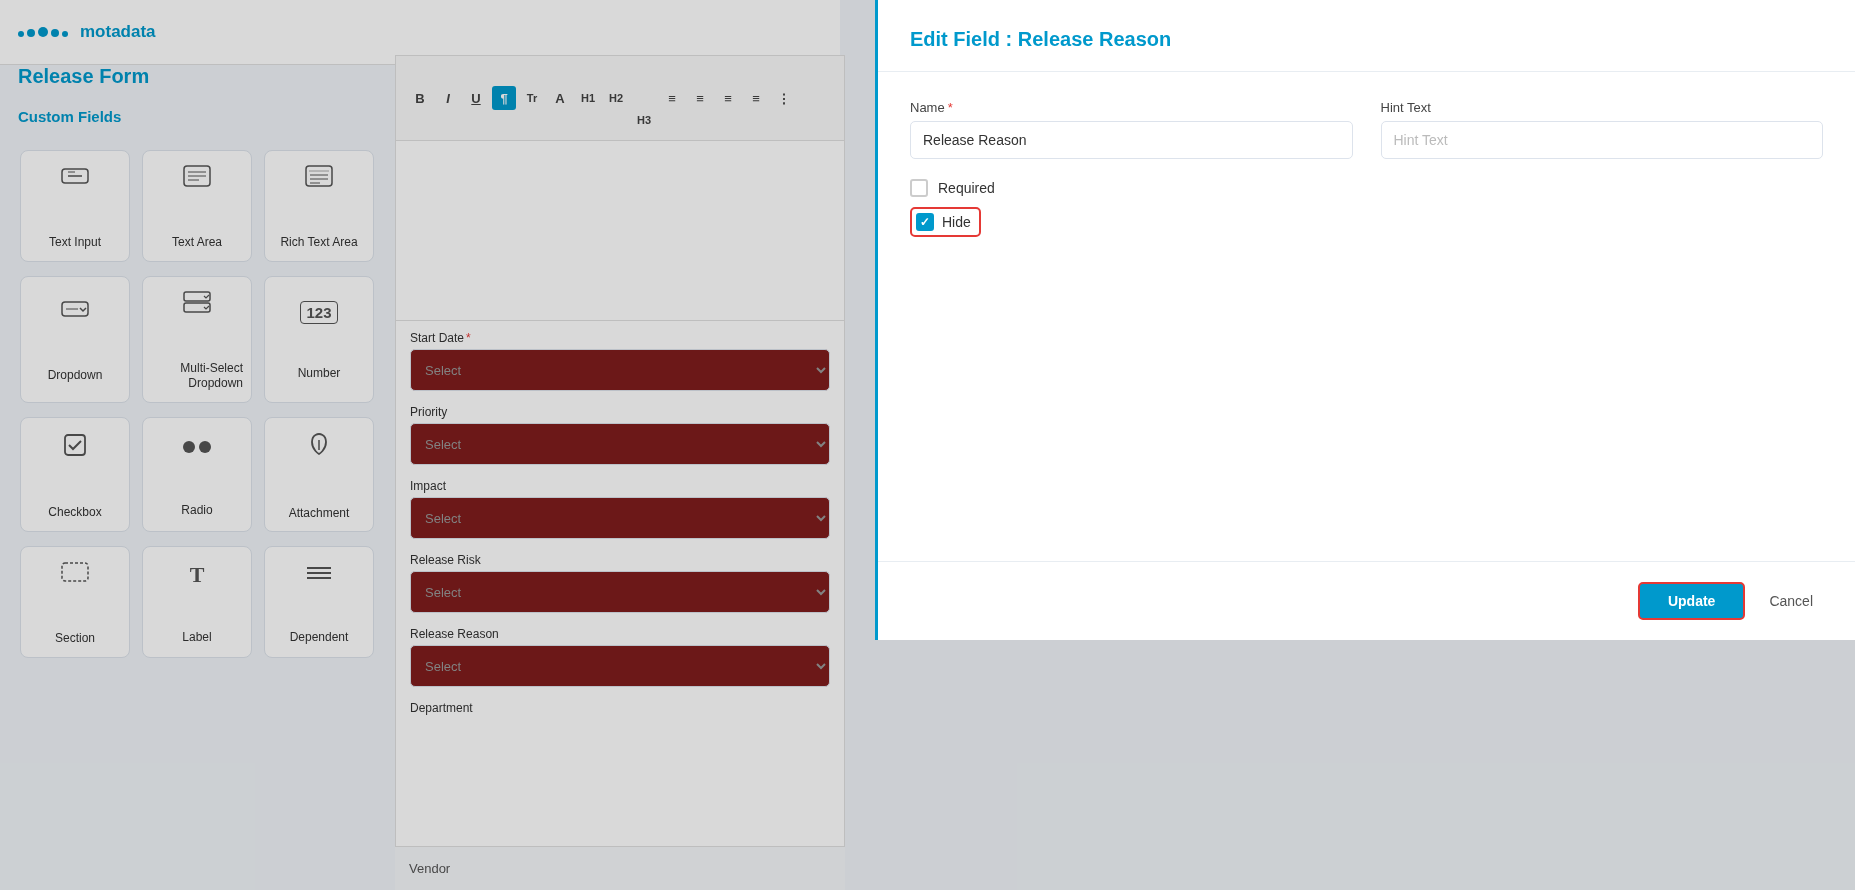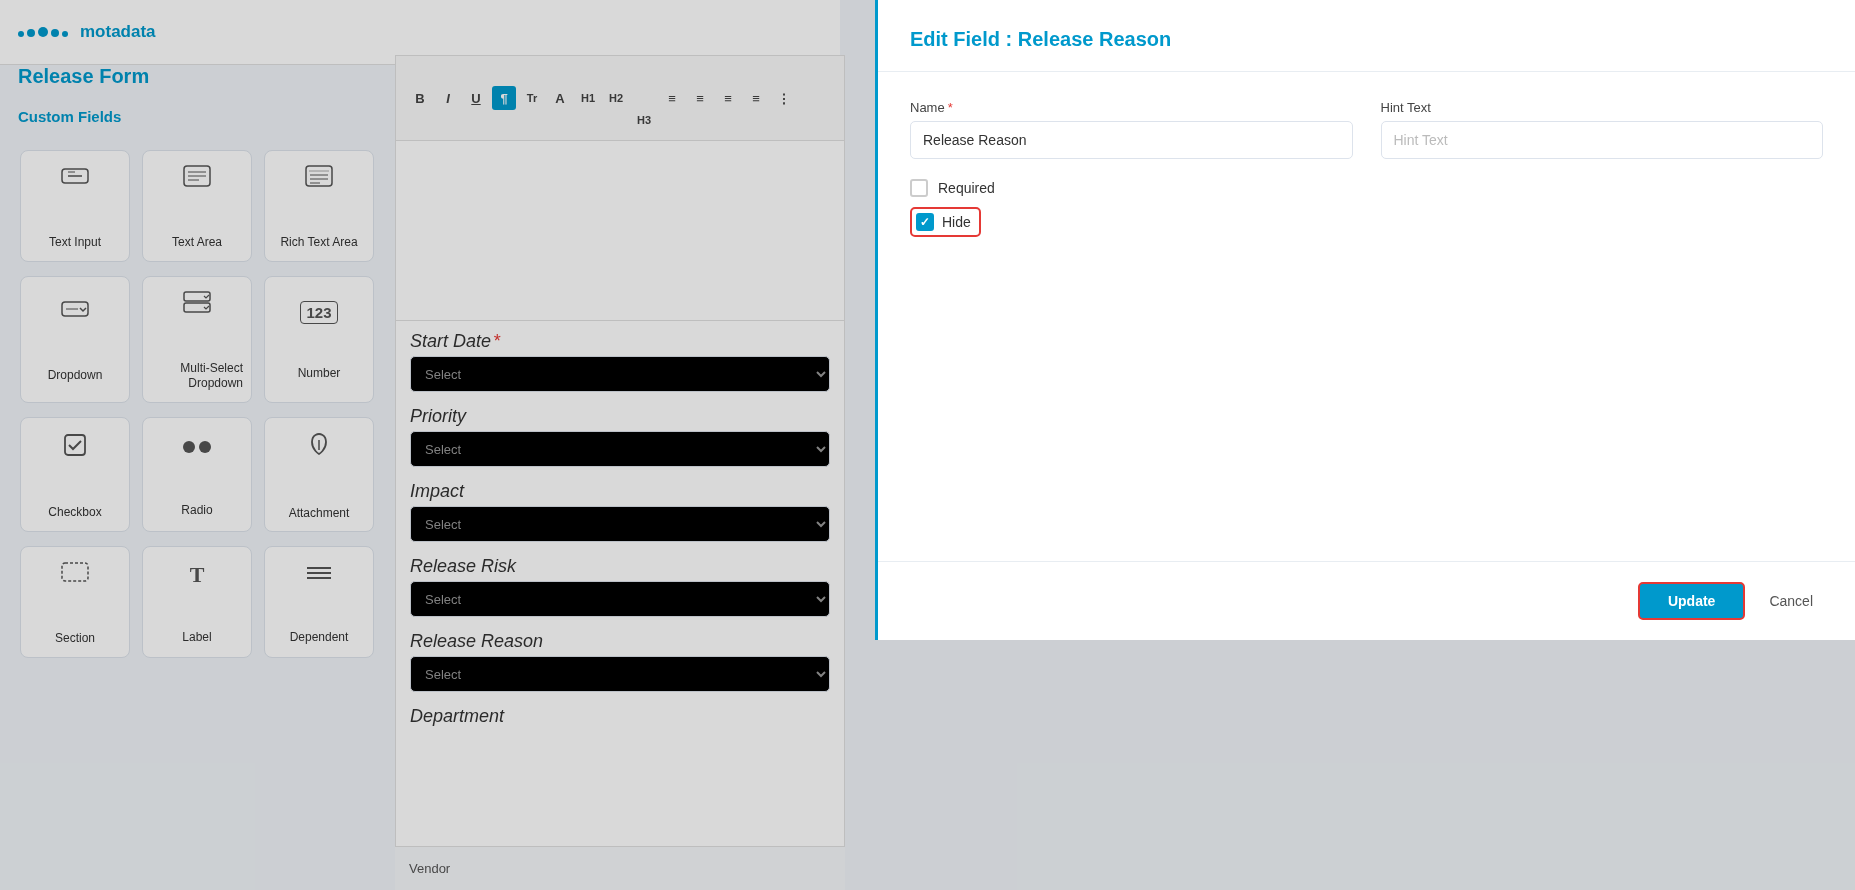--- a/index.html
+++ b/index.html
@@ -139,40 +139,39 @@
 
     .form-fields {
       padding: 10px 14px;
     }
 
     .form-field-row {
       margin-bottom: 14px;
     }
 
     .form-field-label {
-      font-size: 18px;
+      font-size: 12px;
       color: #333;
       margin-bottom: 4px;
       display: flex;
       align-items: center;
       gap: 2px;
-      font-style: italic;
     }
 
     .required-star {
       color: #e53935;
     }
 
     .form-field-select {
       width: 100%;
-      height: 36px;
+      height: 42px;
       border: 1px solid #dde3ec;
       border-radius: 5px;
       padding: 0 10px;
-      background: #000000;
+      background: #7f1d1d;
       color: #999;
       font-size: 13px;
     }
 
     
     .modal-backdrop {
       position: absolute;
       top: 0; left: 0;
       width: 1855px;
       height: 890px;

